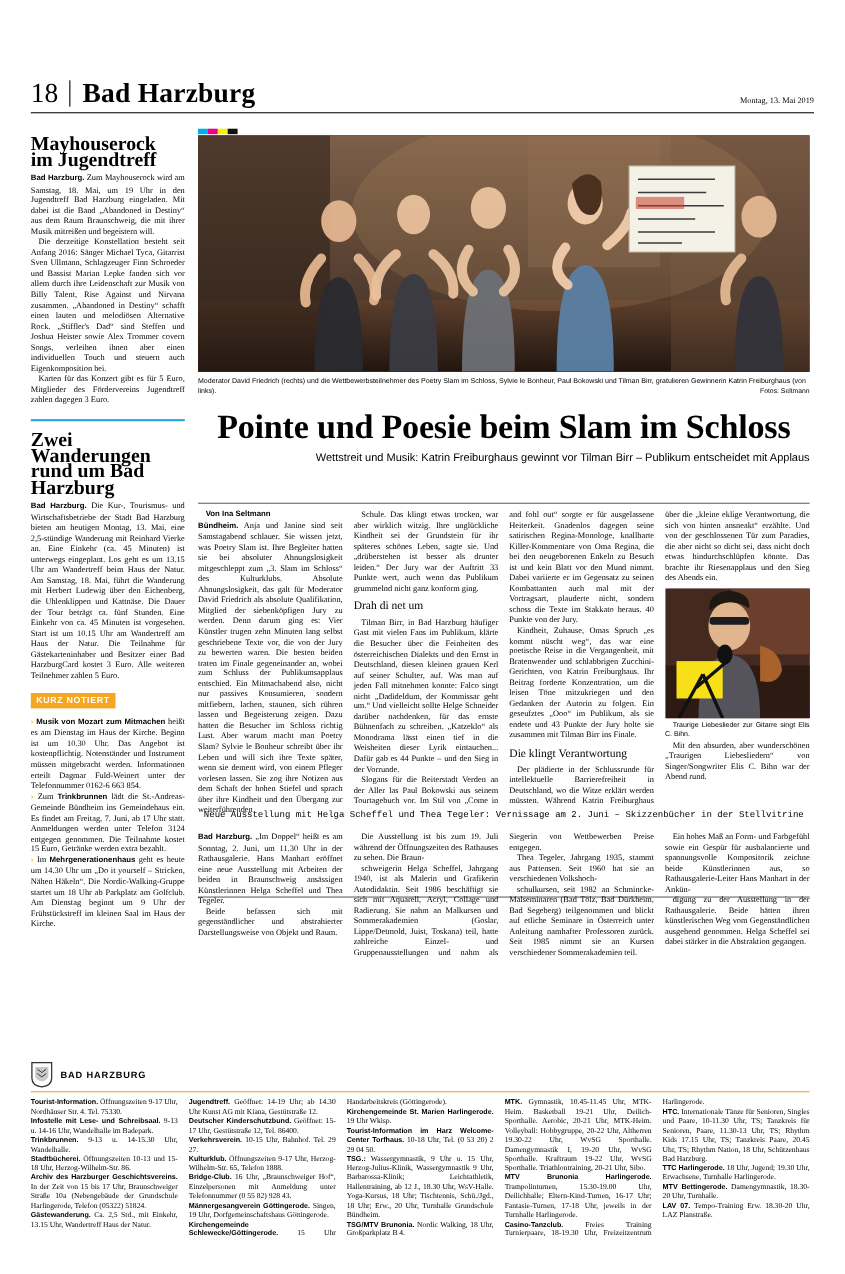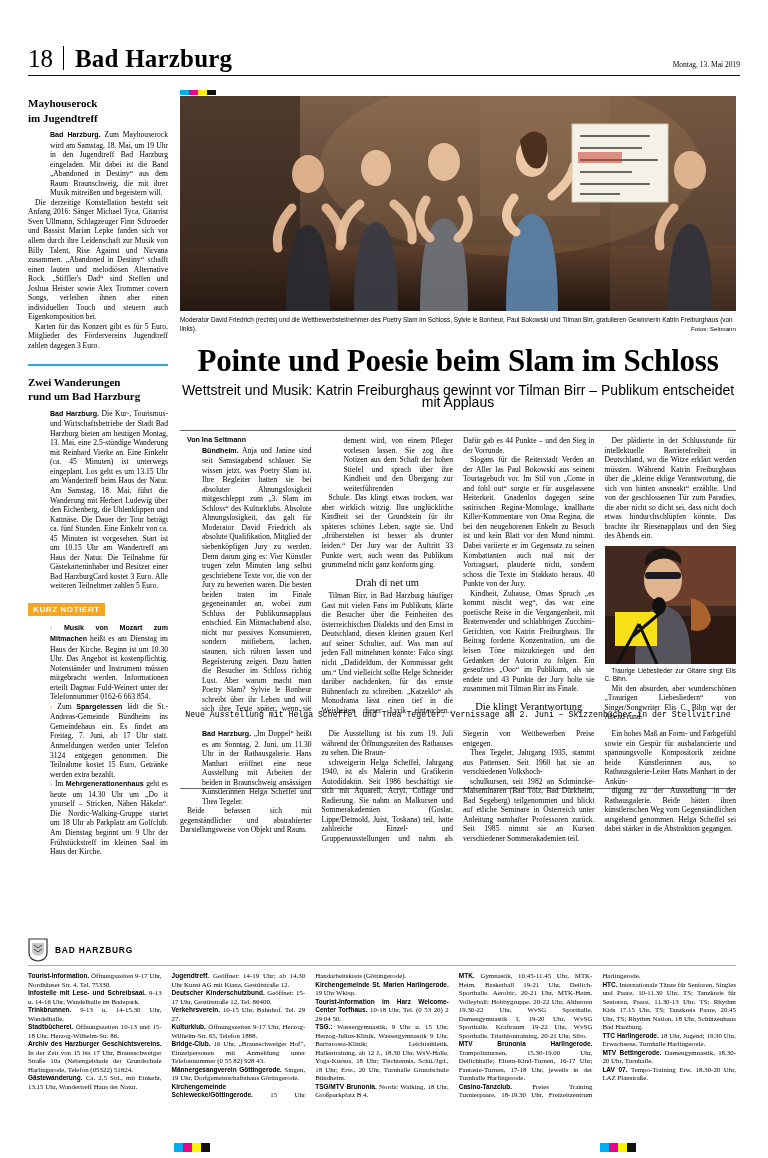--- a/index.html
+++ b/index.html
@@ -2,42 +2,42 @@
 <html><head>
 <meta charset="utf-8">
 <style>
   html,body{margin:0;padding:0;background:#ffffff;}
   body{width:768px;height:1158px;overflow:hidden;
        font-family:"Liberation Serif",serif;color:#000;}
   .page{position:relative;width:768px;height:1158px;box-sizing:border-box;
         padding:0 28px;}
 
   
-  .masthead{display:flex;align-items:flex-end;padding-top:46px;}
+  .masthead{display:flex;align-items:flex-end;padding-top:46px;margin-top:27px;}
   .folio{font-family:"Liberation Serif",serif;font-size:25px;font-weight:400;
          line-height:1;padding-right:10px;}
   .folio-sep{width:1px;background:#000;height:24px;margin-bottom:1px;}
   .section-title{font-family:"Liberation Serif",serif;font-size:25px;
                  font-weight:700;line-height:1;padding-left:11px;letter-spacing:.2px;}
   .masthead-date{margin-left:auto;font-family:"Liberation Serif",serif;
                  font-size:7.5px;padding-bottom:2px;}
   .masthead-rule{border-bottom:1.6px solid #111;margin-top:4px;}
 
   
   .body-txt{font-family:"Liberation Serif",serif;font-size:7.6px;
             line-height:9.55px;text-align:justify;
             -webkit-hyphens:auto;hyphens:auto;}
   .body-txt p{margin:0;text-indent:7px;}
-  .body-txt p.first{text-indent:0;margin-left:22px;}
+  .body-txt p.first{text-indent:0;}
   .lead-in{font-family:"Liberation Sans",sans-serif;font-weight:700;
            font-size:7.1px;}
 
   
   .rail{position:absolute;left:28px;top:96px;width:140px;}
-  .rail h2{font-family:"Liberation Serif",serif;font-size:11px;
+  .rail h2{font-family:"Liberation Serif",serif;font-size:18px;
            font-weight:700;line-height:14.5px;margin:0 0 5px 0;}
   .rail-rule{border-top:2.6px solid #2aa7df;margin:13px 0 9px 0;}
   .kurz-flag{display:inline-block;background:#f5a623;color:#fff;
              font-family:"Liberation Sans",sans-serif;font-weight:700;
              font-size:8px;letter-spacing:.6px;padding:2px 5px 2.5px 5px;
              margin:12px 0 7px 0;}
   .brief{margin-bottom:7px;}
   .brief .bullet{color:#f5a623;font-weight:700;}
   .brief b{font-family:"Liberation Sans",sans-serif;font-size:7.1px;}
 
@@ -47,27 +47,27 @@
   .lead-photo svg{display:block;}
   .caption{position:absolute;left:180px;top:316px;width:556px;
            font-family:"Liberation Sans",sans-serif;font-size:6.4px;
            line-height:8.6px;}
   .credit{float:right;font-family:"Liberation Sans",sans-serif;font-size:6.2px;}
 
   
   .story1{position:absolute;left:180px;top:344px;width:556px;}
   .hl-main{font-family:"Liberation Serif",serif;font-weight:700;font-size:31px;
            line-height:34px;margin:0;text-align:center;letter-spacing:-.2px;}
-  .sub-main{font-family:"Liberation Sans",sans-serif;font-size:14px;
-            line-height:12px;text-align:center;margin:6px 0 0 0;font-weight:400;}
+  .sub-main{font-family:"Liberation Sans",sans-serif;font-size:10px;
+            line-height:12px;text-align:right;margin:6px 0 0 0;font-weight:400;}
   .byline{font-family:"Liberation Sans",sans-serif;font-weight:700;
           font-size:7.1px;margin:0 0 7px 0;}
   .cols4{column-count:4;column-gap:10px;}
   .subhead{font-family:"Liberation Serif",serif;font-size:10.5px;
-           font-weight:400;text-align:center;margin:8px 0 4px 0;
+           font-weight:400;margin:8px 0 4px 0;
            break-inside:avoid;}
   .inline-photo{width:100%;height:118px;background:#3a2420;margin:5px 0 3px 0;
                 overflow:hidden;break-inside:avoid;}
   .photo-cap{font-family:"Liberation Sans",sans-serif;font-size:6.4px;
              line-height:8.4px;margin-bottom:4px;}
 
   
   .hr-thin{position:absolute;left:180px;width:556px;border-top:1px solid #666;}
   .story2{position:absolute;left:180px;top:706px;width:556px;}
   .hl-2{font-family:"Liberation Serif",serif;font-weight:700;font-size:21px;
@@ -128,21 +128,21 @@
     <div class="rail-rule"></div>
 
     <h2 id="r2h"><span>Zwei Wanderungen</span><br><span>rund um Bad Harzburg</span></h2>
     <div class="body-txt" id="r2b">
         <p class="first"><span class="lead-in">Bad Harzburg.</span> Die Kur-, Tourismus- und Wirtschaftsbetriebe der Stadt Bad Harzburg bieten am heutigen Montag, 13. Mai, eine 2,5-stündige Wanderung mit Reinhard Vierke an. Eine Einkehr (ca. 45 Minuten) ist unterwegs eingeplant. Los geht es um 13.15 Uhr am Wandertreff beim Haus der Natur. Am Samstag, 18. Mai, führt die Wanderung mit Herbert Ludewig über den Eichenberg, die Uhlenklippen und Kattnäse. Die Dauer der Tour beträgt ca. fünf Stunden. Eine Einkehr von ca. 45 Minuten ist vorgesehen. Start ist um 10.15 Uhr am Wandertreff am Haus der Natur. Die Teilnahme für Gästekarteninhaber und Besitzer einer Bad HarzburgCard kostet 3 Euro. Alle weiteren Teilnehmer zahlen 5 Euro.</p>
       </div>
 
     <div class="kurz-flag">KURZ NOTIERT</div>
     <div class="body-txt" id="rbriefs">
         <p class="brief first"><span class="bullet">›</span> <b>Musik von Mozart zum Mitmachen</b> heißt es am Dienstag im Haus der Kirche. Beginn ist um 10.30 Uhr. Das Angebot ist kostenpflichtig. Notenständer und Instrument müssen mitgebracht werden. Informationen erteilt Dagmar Fuld-Weinert unter der Telefonnummer 0162-6 663 854.</p>
-        <p class="brief first"><span class="bullet">›</span> Zum <b>Spargelessen</b> lädt die St.-Andreas-Gemeinde Bündheim ins Gemeindehaus ein. Es findet am Freitag, 7. Juni, ab 17 Uhr statt. Anmeldungen werden unter Telefon 3124 entgegen genommen. Die Teilnahme kostet 15 Euro, Getränke werden extra bezahlt.</p>
+        <p class="brief first"><span class="bullet">›</span> Zum <b>Trinkbrunnen</b> lädt die St.-Andreas-Gemeinde Bündheim ins Gemeindehaus ein. Es findet am Freitag, 7. Juni, ab 17 Uhr statt. Anmeldungen werden unter Telefon 3124 entgegen genommen. Die Teilnahme kostet 15 Euro, Getränke werden extra bezahlt.</p>
         <p class="brief first"><span class="bullet">›</span> Im <b>Mehrgenerationenhaus</b> geht es heute um 14.30 Uhr um „Do it yourself – Stricken, Nähen Häkeln“. Die Nordic-Walking-Gruppe startet um 18 Uhr ab Parkplatz am Golfclub. Am Dienstag beginnt um 9 Uhr der Frühstückstreff im kleinen Saal im Haus der Kirche.</p>
       </div>
   </div>
 
   <div class="lead-photo">
     <svg width="556" height="215" viewBox="0 0 556 215">
       <defs>
         <linearGradient id="wall" x1="0" y1="0" x2="0" y2="1">
           <stop offset="0" stop-color="#7d5f4a"></stop>
             <stop offset="1" stop-color="#3b2a20"></stop>

